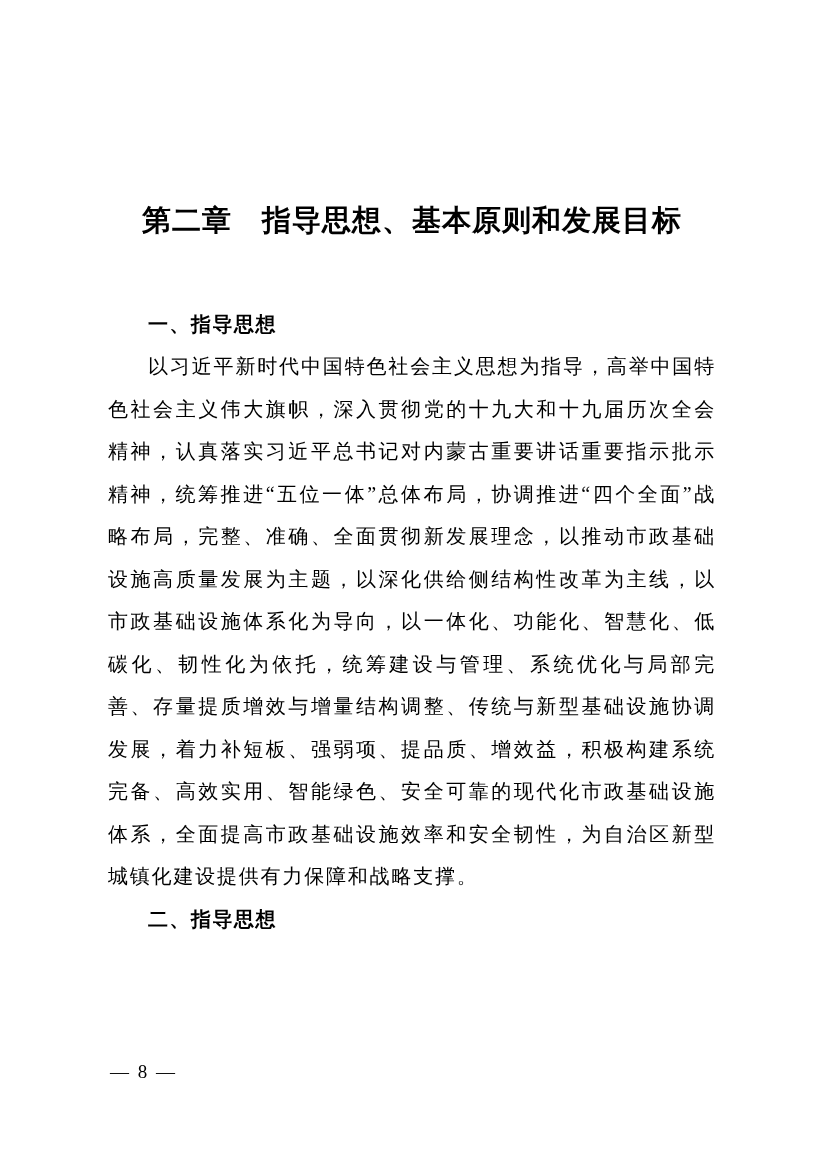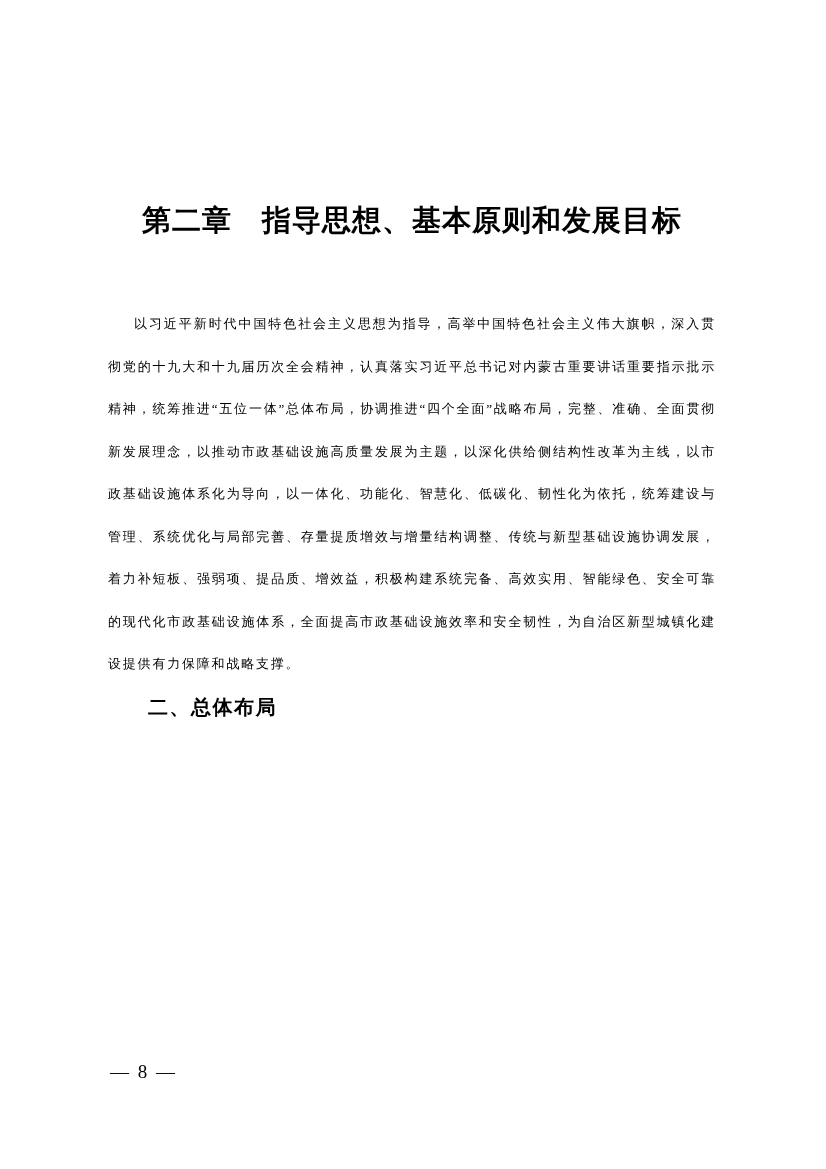--- a/index.html
+++ b/index.html
@@ -32,21 +32,21 @@
     margin: 0;
     font-size: 20px;
     line-height: 42px;
     font-weight: 700;
     text-indent: 2em;
     letter-spacing: 1.5px;
     font-family: "Liberation Sans", sans-serif;
   }
   .body-para {
     margin: 0;
-    font-size: 13px;
+    font-size: 20px;
     line-height: 42.5px;
     text-align: justify;
     text-indent: 2em;
     letter-spacing: 1.8px;
     font-family: "Liberation Serif", serif;
   }
   .lead {
     font-weight: 700;
     font-family: "Liberation Sans", sans-serif;
   }
@@ -59,23 +59,24 @@
     font-family: "Liberation Serif", serif;
   }
 </style>
 </head>
 <body>
 
 <div class="page">
 
   <h1 class="chapter-title">第二章　指导思想、基本原则和发展目标</h1>
 
+  <h2 class="section-heading">一、指导思想</h2>
 
   <p class="body-para">以习近平新时代中国特色社会主义思想为指导，高举中国特色社会主义伟大旗帜，深入贯彻党的十九大和十九届历次全会精神，认真落实习近平总书记对内蒙古重要讲话重要指示批示精神，统筹推进“五位一体”总体布局，协调推进“四个全面”战略布局，完整、准确、全面贯彻新发展理念，以推动市政基础设施高质量发展为主题，以深化供给侧结构性改革为主线，以市政基础设施体系化为导向，以一体化、功能化、智慧化、低碳化、韧性化为依托，统筹建设与管理、系统优化与局部完善、存量提质增效与增量结构调整、传统与新型基础设施协调发展，着力补短板、强弱项、提品质、增效益，积极构建系统完备、高效实用、智能绿色、安全可靠的现代化市政基础设施体系，全面提高市政基础设施效率和安全韧性，为自治区新型城镇化建设提供有力保障和战略支撑。</p>
 
-  <h2 class="section-heading">二、总体布局</h2>
+  <h2 class="section-heading">二、指导思想</h2>
 
 
   <div class="page-footer">
     <span>— 8 —</span>
   </div>
 
 </div>
 
 </body></html>

